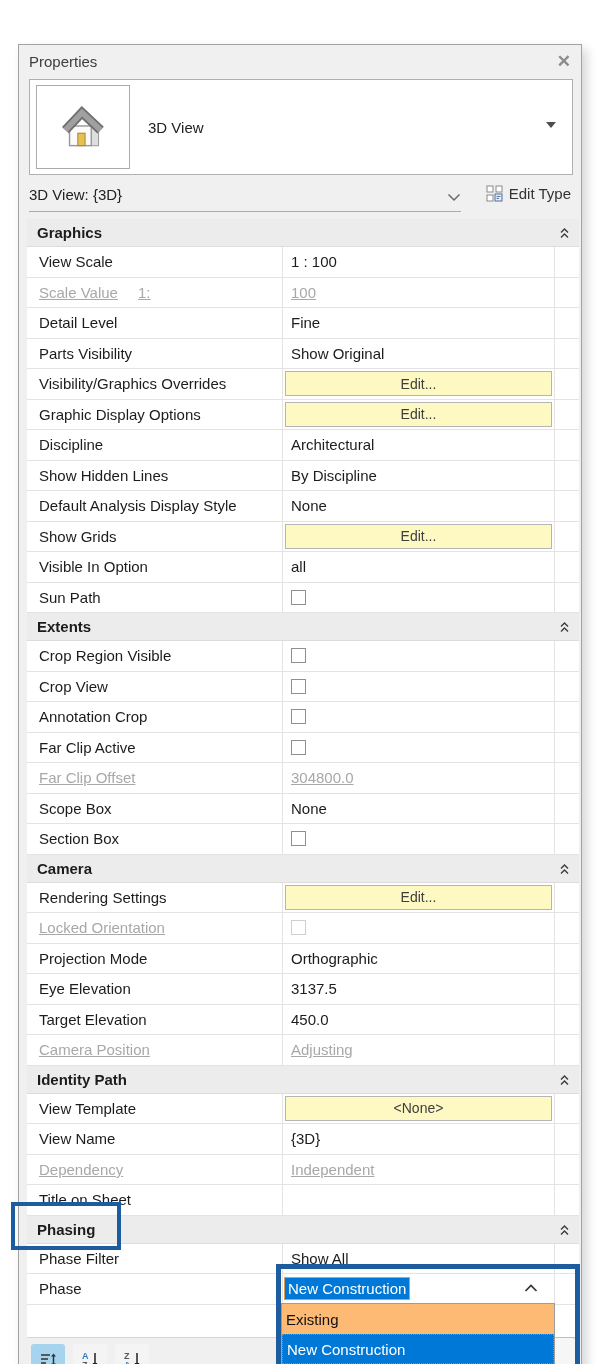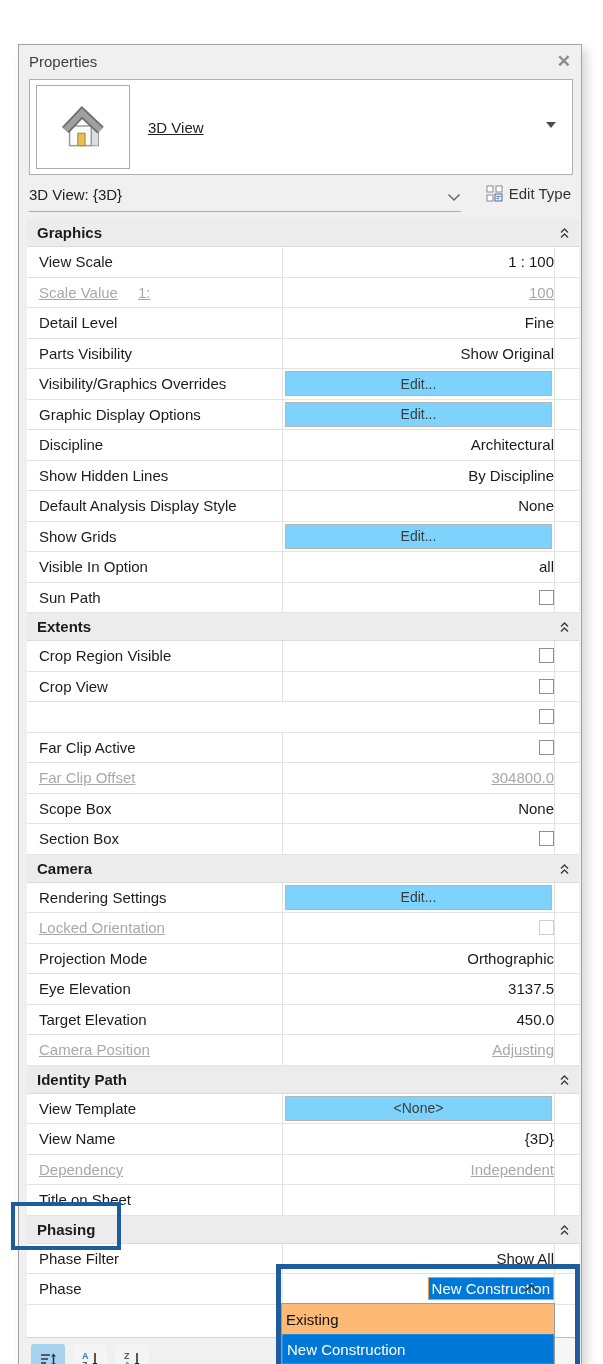--- a/index.html
+++ b/index.html
@@ -5,40 +5,40 @@
   html,body{margin:0;padding:0;background:#fff;}
   .stage{position:relative;width:603px;height:1364px;background:#fff;font-family:"Liberation Sans",sans-serif;overflow:hidden;}
   .panel{position:absolute;left:18px;top:16px;width:562px;height:1328px;background:#f0f0f0;border:1px solid #a3a3a3;box-shadow:5px 5px 10px rgba(0,0,0,.16);box-sizing:content-box;margin-top:28px;}
   
   .titlebar{height:32px;display:flex;align-items:center;padding:0 10px;}
   .titlebar .title{flex:1;font-size:15px;color:#3d3d3d;}
   .close{color:#8c8c8c;font-size:17px;font-weight:bold;line-height:1;cursor:default;}
   
   .type-selector{margin:2px 8px 0 10px;height:94px;background:#fff;border:1px solid #b0b0b0;display:flex;align-items:center;position:relative;}
   .icon-box{width:92px;height:82px;margin-left:6px;border:1px solid #ababab;background:#fff;display:flex;align-items:center;justify-content:center;}
-  .type-name{margin-left:18px;font-size:15px;color:#222;text-decoration:underline;}
+  .type-name{margin-left:18px;font-size:15px;color:#222;}
   .type-caret{position:absolute;right:16px;top:42px;width:0;height:0;border-left:5px solid transparent;border-right:5px solid transparent;border-top:6px solid #4d4d4d;}
   
   .instance-bar{height:42px;position:relative;}
   .instance-name{position:absolute;left:10px;top:11px;font-size:15px;color:#222;}
   .combo-underline{position:absolute;left:10px;top:36px;width:432px;height:1px;background:#ababab;}
   .instance-caret{position:absolute;left:428px;top:13px;}
   .edit-type{position:absolute;right:8px;top:8px;display:flex;align-items:flex-end;gap:6px;font-size:15px;color:#333;background:none;border:none;font-family:inherit;padding:2px;}
   
   .grid{margin:2px 2px 0 8px;background:#fff;}
   .section-header{height:28px;box-sizing:border-box;background:#ececec;border-bottom:1px solid #dcdcdc;display:flex;align-items:center;position:relative;}
   .sec-name{font-weight:bold;font-size:15px;color:#1c1c1c;margin-left:10px;}
   .sec-collapse{position:absolute;right:9px;top:8px;line-height:0;}
   .prop-row{height:30.5px;box-sizing:border-box;display:flex;align-items:stretch;border-bottom:1px solid #e3e3e3;background:#fff;position:relative;}
   .cell-label{width:256px;box-sizing:border-box;border-right:1px solid #e3e3e3;display:flex;align-items:center;gap:20px;padding-left:12px;font-size:15px;color:#1c1c1c;}
-  .cell-value{flex:1;box-sizing:border-box;border-right:1px solid #e3e3e3;display:flex;align-items:center;position:relative;font-size:15px;color:#1c1c1c;justify-content:flex-end;}
+  .cell-value{flex:1;box-sizing:border-box;border-right:1px solid #e3e3e3;display:flex;align-items:center;position:relative;font-size:15px;color:#1c1c1c;}
   .cell-spare{width:24px;}
   .muted{color:#a8a8a8;text-decoration:underline;}
   .val{padding-left:8px;white-space:pre;}
-  .edit-btn{margin:2px;width:calc(100% - 4px);height:25px;background:#7dd3fc;border:1px solid #b5b5b5;font-size:14px;color:#3d3d3d;font-family:inherit;}
+  .edit-btn{margin:2px;width:calc(100% - 4px);height:25px;background:#fef9c3;border:1px solid #b5b5b5;font-size:14px;color:#3d3d3d;font-family:inherit;}
   .cb{width:15px;height:15px;box-sizing:border-box;border:1px solid #8f8f8f;background:#fff;margin-left:8px;}
   .cb.disabled{border-color:#cfcfcf;}
   
   .phase-row{z-index:50;}
   .phase-combo-highlight{margin-left:1px;background:#0078d7;color:#fff;font-size:15px;padding:2px 3px;border:1px solid #e09a52;white-space:nowrap;}
   .combo-up{position:absolute;right:16px;top:10px;line-height:0;}
   .dropdown{position:absolute;left:254px;top:29px;width:274px;box-sizing:border-box;background:#fdba74;border:1px solid #9c9c9c;z-index:40;}
   .dd-option{height:30px;box-sizing:border-box;display:flex;align-items:center;padding-left:4px;font-size:15px;color:#111;}
   .dd-option.selected{background:#0078d7;color:#fff;border:1px dotted #c77b32;}
   .dd-pad{height:14px;}
@@ -232,20 +232,23 @@
         <div class="prop-row">
           <div class="cell-label">
             <span>Crop View</span>
           </div>
           <div class="cell-value">
             <span class="cb"></span>
           </div>
           <div class="cell-spare"></div>
         </div>
         <div class="prop-row">
+          <div class="cell-label">
+            <span>Annotation Crop</span>
+          </div>
           <div class="cell-value">
             <span class="cb"></span>
           </div>
           <div class="cell-spare"></div>
         </div>
         <div class="prop-row">
           <div class="cell-label">
             <span>Far Clip Active</span>
           </div>
           <div class="cell-value">

